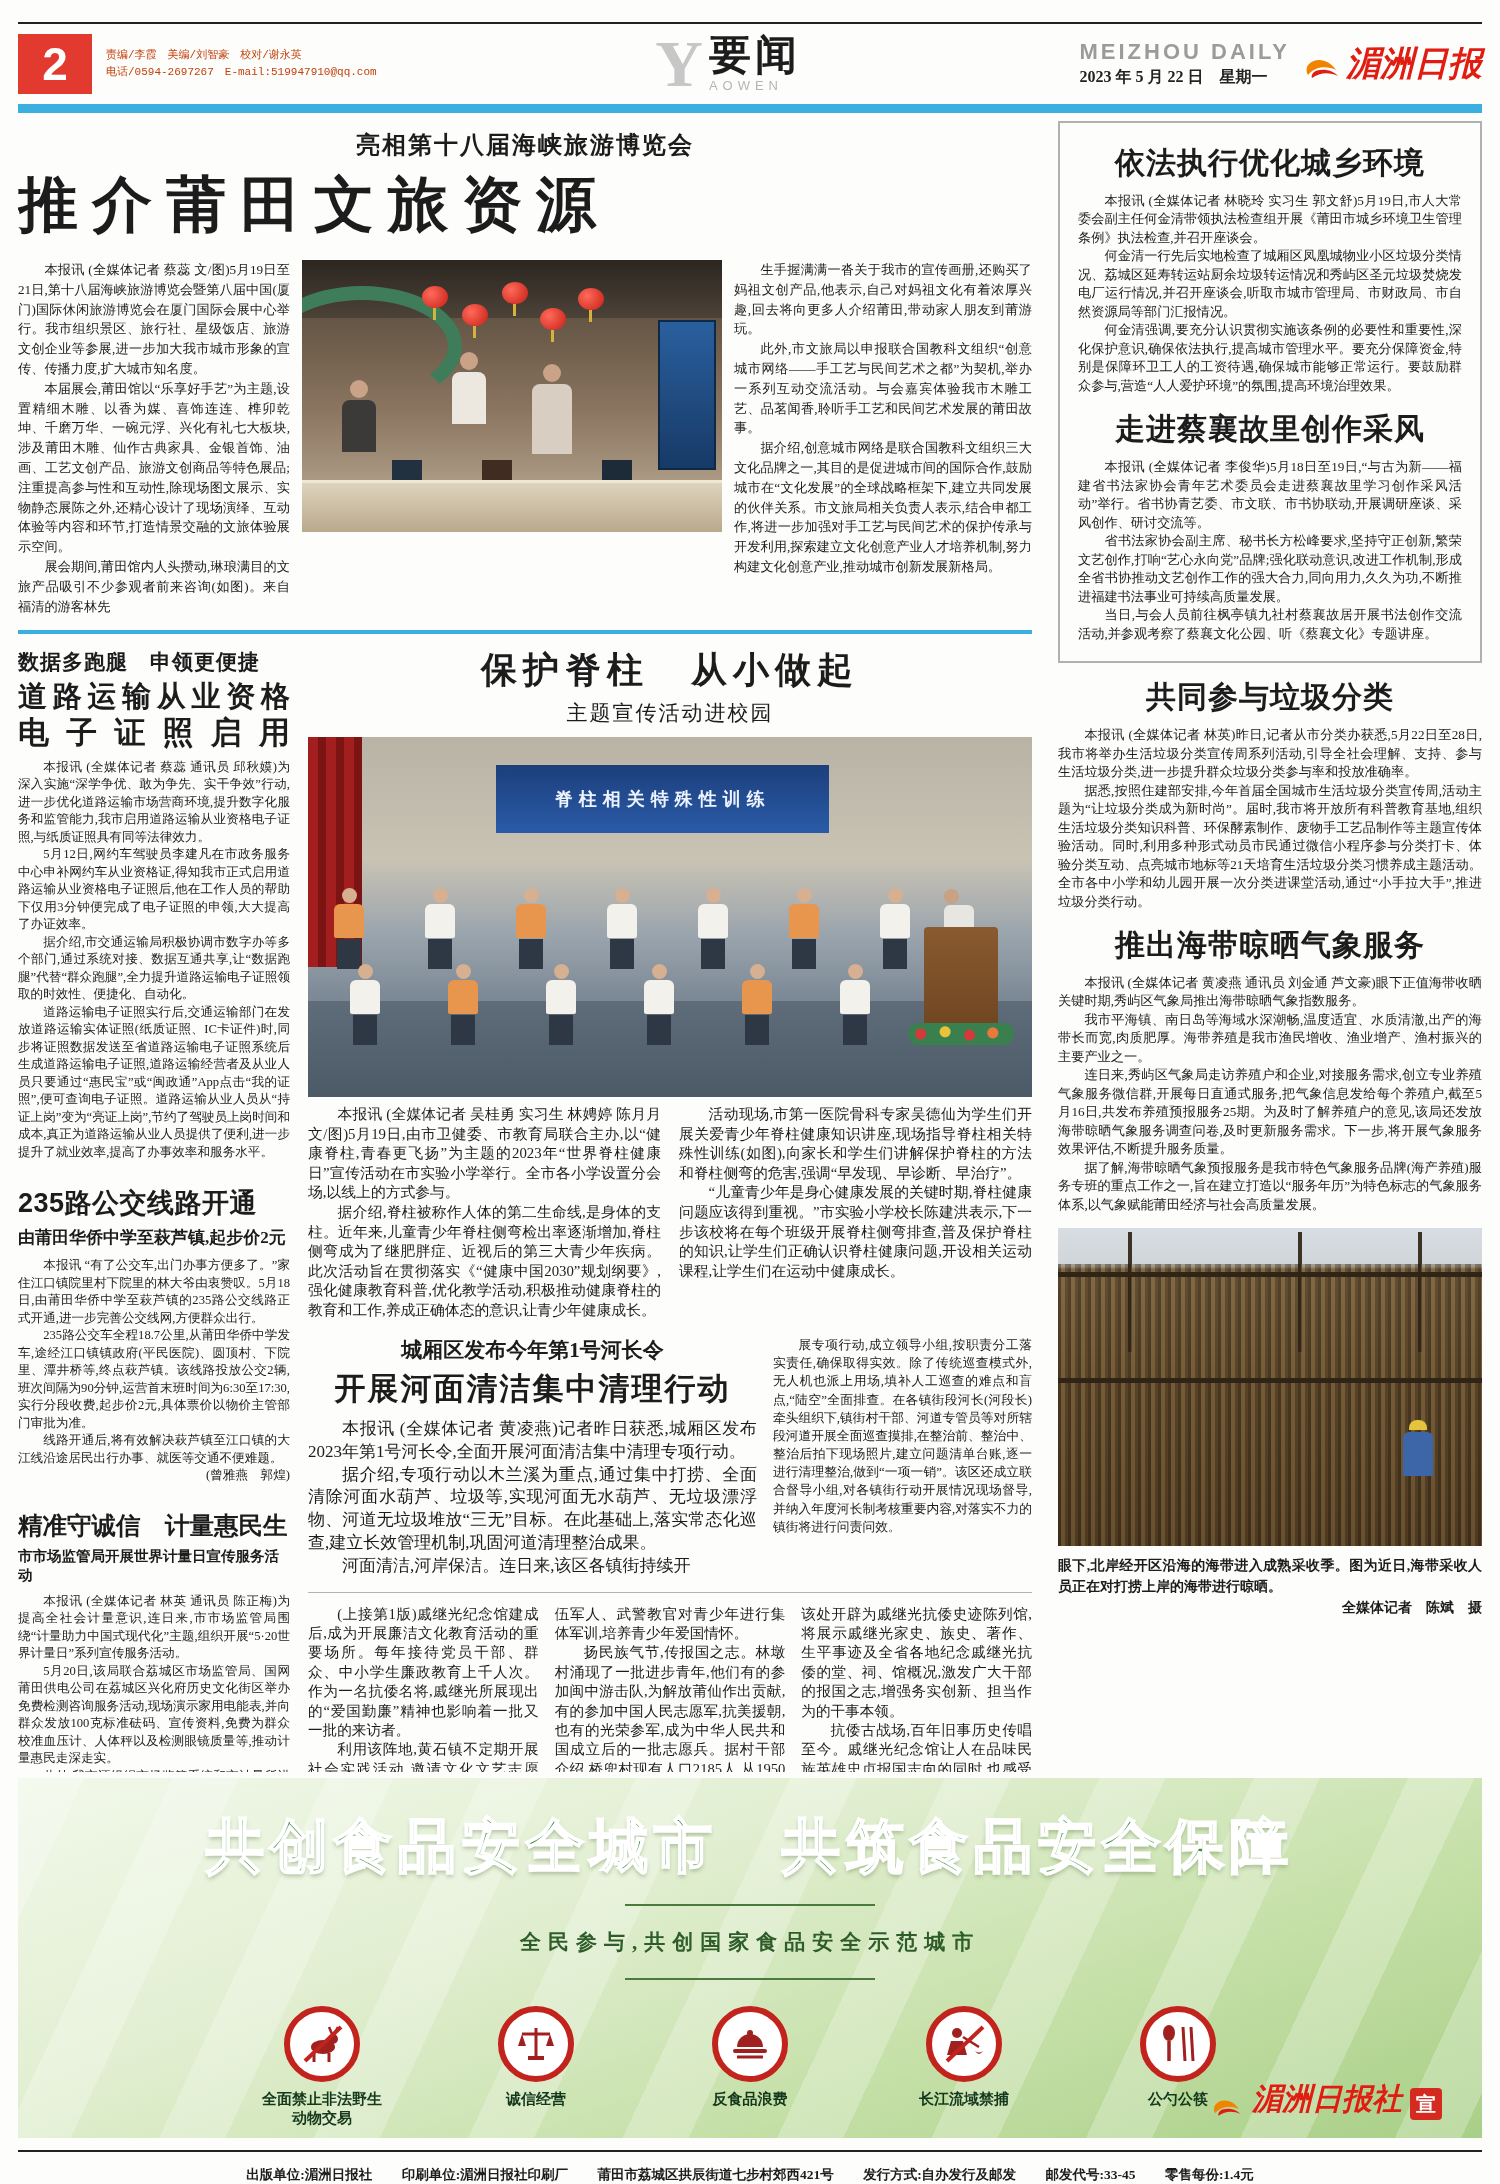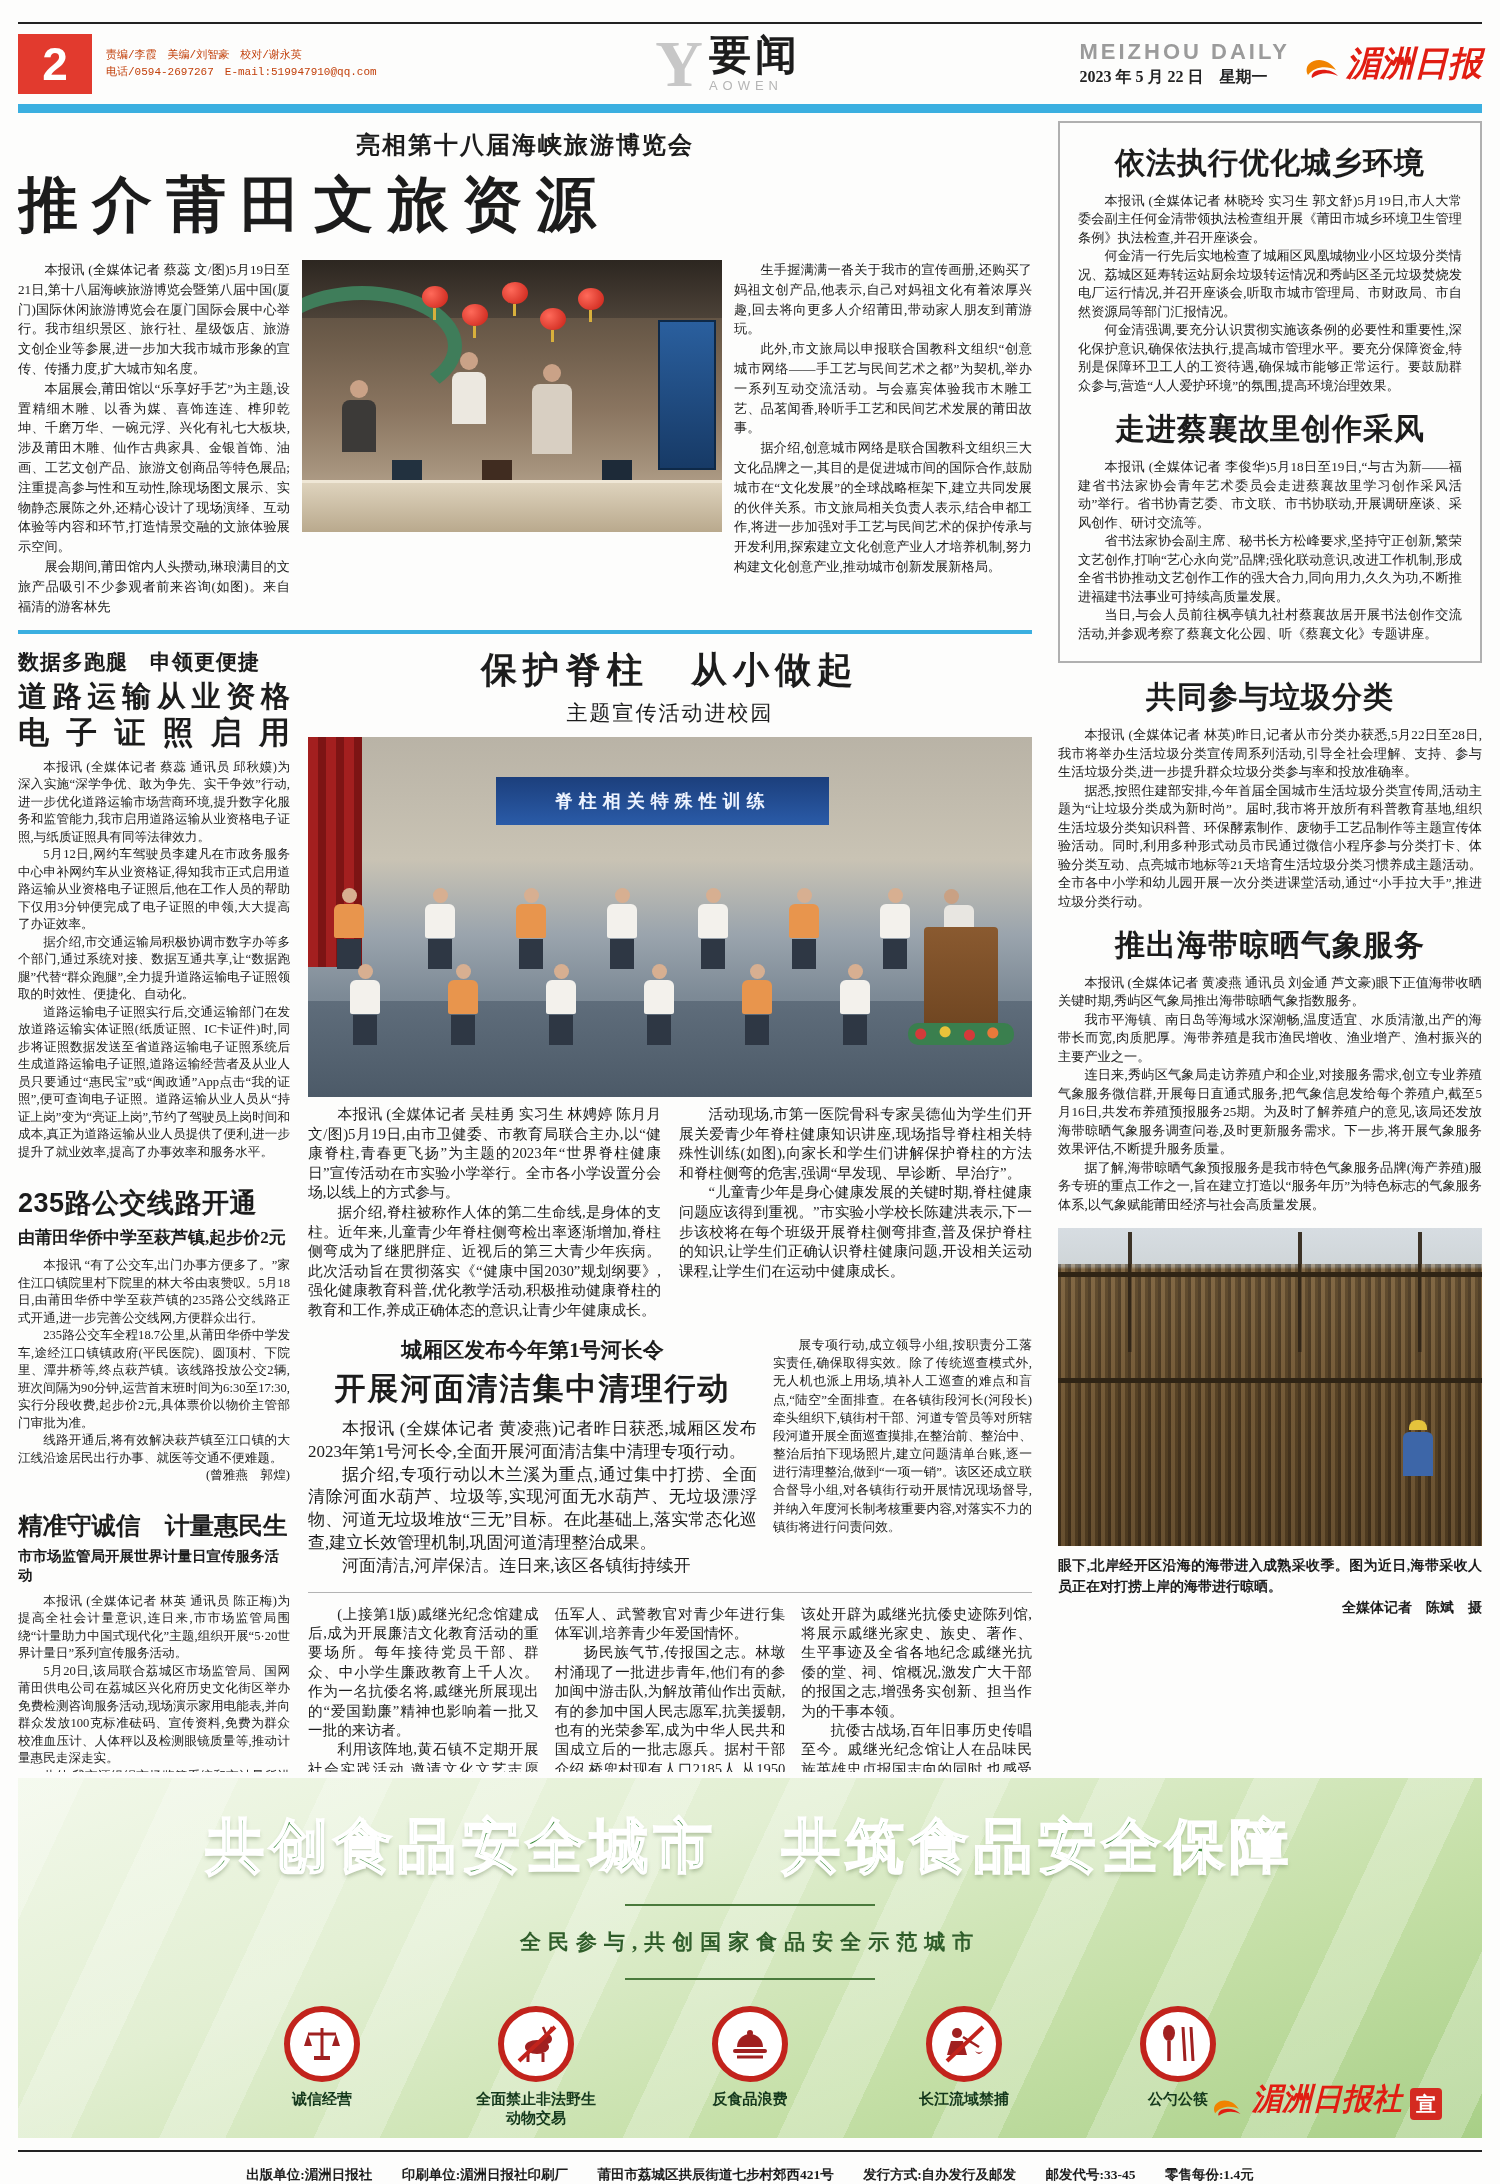--- a/index.html
+++ b/index.html
@@ -80,21 +80,21 @@
   .byline-r { text-align:right; text-indent:0 !important; }
   .met-h { font-size:24.5px; font-weight:900; font-family:"Liberation Sans",sans-serif; margin-top:24px; }
   .met-sub { font-size:14.5px; font-weight:bold; margin-top:5px; }
 
   
   .spine-h { text-align:center; font-size:36px; font-weight:900; letter-spacing:6px;
              font-family:"Liberation Sans",sans-serif; margin-top:2px; }
   .spine-sub { text-align:center; font-size:21px; margin-top:4px; letter-spacing:2px; }
   .photo-class { height:360px; margin:10px 0 8px; position:relative; overflow:hidden;
                  background:linear-gradient(180deg,#b9b3a6 0%,#c9c3b4 34%,#9aa4ad 55%,#7d8a96 72%,#6e7c89 100%); }
-  .class-screen { position:absolute; top:40px; left:26%; width:46%; height:48px;
+  .class-screen { position:absolute; top:28px; left:26%; width:46%; height:68px;
                   background:linear-gradient(180deg,#1c3f7c,#2a5ba8); display:flex; align-items:center; justify-content:center;text-align:center; }
   .class-screen span { color:#eef4ff; font-size:18px; letter-spacing:6px; font-weight:bold; }
   .curtain { position:absolute; left:0; top:0; width:54px; height:230px;
              background:repeating-linear-gradient(90deg,#a31f1f 0 10px,#7d1414 10px 18px); }
   .stage-floor { position:absolute; bottom:0; left:0; right:0; height:96px; background:linear-gradient(180deg,#5f6d7b,#4c5a68); }
   .kids-row { position:absolute; left:24px; right:120px; display:flex; justify-content:space-between; }
   .kid { width:34px; display:flex; flex-direction:column; align-items:center; }
   .kid-head { width:15px; height:15px; border-radius:50%; background:#d7af91; }
   .kid-top { width:30px; height:34px; border-radius:6px 6px 2px 2px; background:#f3f1ec; margin-top:1px; }
   .kid-top.orange { background:#e8954d; }
@@ -474,45 +474,45 @@
   <div class="banner">
     <div class="banner-title">共创食品安全城市　共筑食品安全保障</div>
     <div class="banner-subrow">
       <div class="sub-line"></div>
       <div class="banner-sub">全民参与,共创国家食品安全示范城市</div>
       <div class="sub-line"></div>
     </div>
     <div class="icons-row">
       <div class="bicon">
         <div class="bicon-circle">
-          <svg width="44" height="44" viewBox="0 0 44 44">
-            <line x1="22" y1="6" x2="22" y2="34" stroke="#a02020" stroke-width="3"></line>
-            <line x1="8" y1="12" x2="36" y2="12" stroke="#a02020" stroke-width="3"></line>
-            <path d="M4 24 L8 12 L12 24 Z M32 24 L36 12 L40 24 Z" fill="#a02020"></path>
-            <rect x="14" y="34" width="16" height="4" fill="#a02020"></rect>
-          </svg>
-        </div>
-        <div class="bicon-label">诚信经营</div>
-      </div>
-      <div class="bicon">
-        <div class="bicon-circle">
           <svg width="46" height="46" viewBox="0 0 46 46">
             <ellipse cx="24" cy="26" rx="12" ry="7" fill="#a02020"></ellipse>
             <circle cx="34" cy="18" r="5" fill="#a02020"></circle>
             <line x1="35" y1="13" x2="39" y2="6" stroke="#a02020" stroke-width="2.5"></line>
             <line x1="33" y1="13" x2="30" y2="6" stroke="#a02020" stroke-width="2.5"></line>
             <line x1="15" y1="32" x2="15" y2="41" stroke="#a02020" stroke-width="3"></line>
             <line x1="30" y1="32" x2="30" y2="41" stroke="#a02020" stroke-width="3"></line>
             <line x1="6" y1="40" x2="42" y2="6" stroke="#c2231c" stroke-width="4"></line>
           </svg>
         </div>
         <div class="bicon-label">全面禁止非法野生动物交易</div>
       </div>
       <div class="bicon">
         <div class="bicon-circle">
+          <svg width="44" height="44" viewBox="0 0 44 44">
+            <line x1="22" y1="6" x2="22" y2="34" stroke="#a02020" stroke-width="3"></line>
+            <line x1="8" y1="12" x2="36" y2="12" stroke="#a02020" stroke-width="3"></line>
+            <path d="M4 24 L8 12 L12 24 Z M32 24 L36 12 L40 24 Z" fill="#a02020"></path>
+            <rect x="14" y="34" width="16" height="4" fill="#a02020"></rect>
+          </svg>
+        </div>
+        <div class="bicon-label">诚信经营</div>
+      </div>
+      <div class="bicon">
+        <div class="bicon-circle">
           <svg width="46" height="46" viewBox="0 0 46 46">
             <path d="M10 26 A13 13 0 0 1 36 26 Z" fill="#a02020"></path>
             <rect x="6" y="28" width="34" height="4" rx="2" fill="#a02020"></rect>
             <circle cx="23" cy="12" r="3" fill="#a02020"></circle>
             <line x1="10" y1="36" x2="36" y2="36" stroke="#a02020" stroke-width="3"></line>
           </svg>
         </div>
         <div class="bicon-label">反食品浪费</div>
       </div>
       <div class="bicon">

